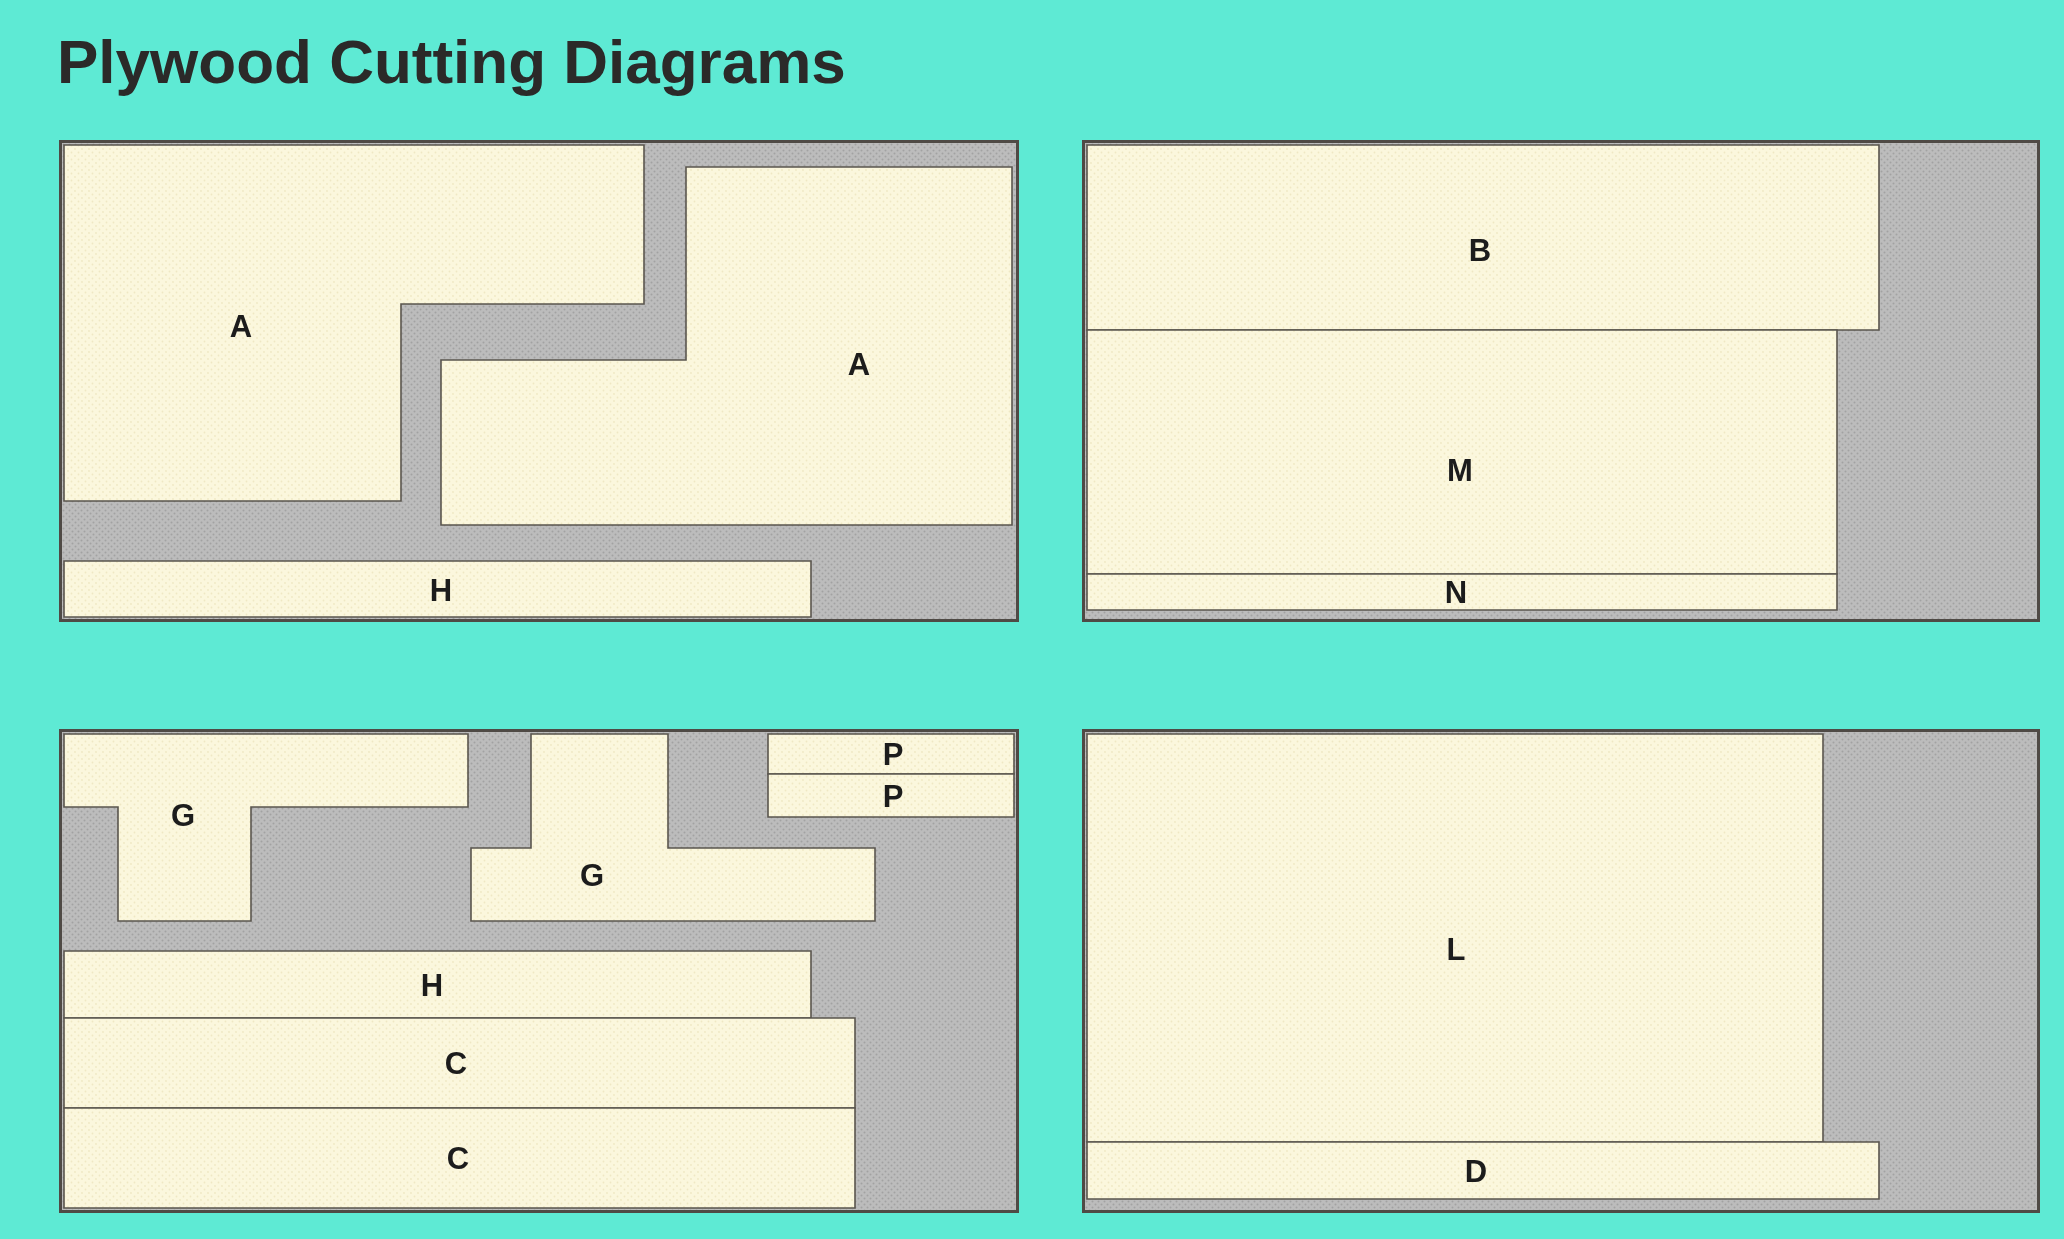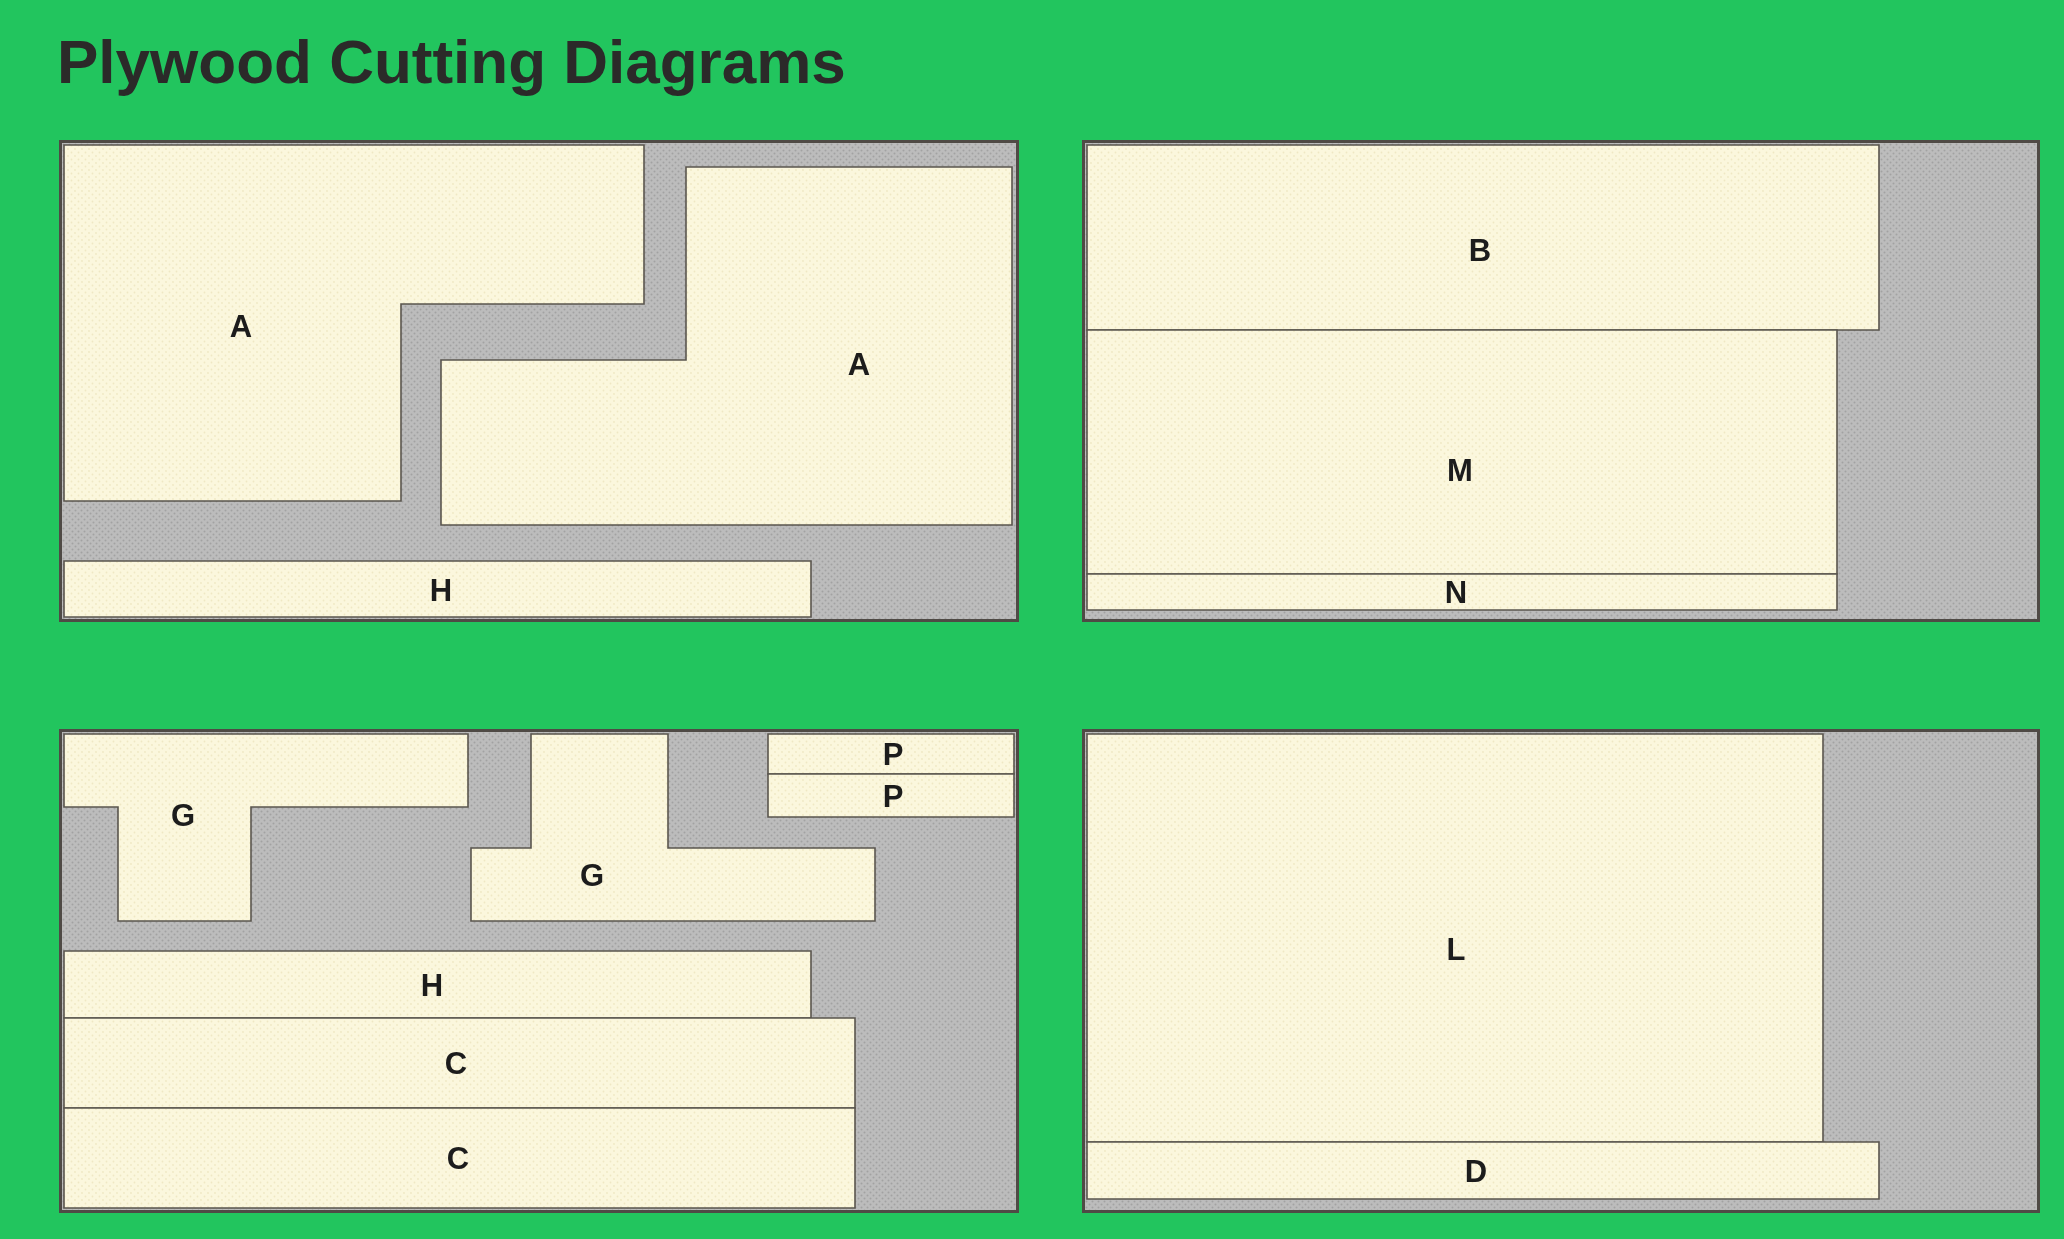--- a/index.html
+++ b/index.html
@@ -34,21 +34,21 @@
     font-family: "Liberation Sans", sans-serif;
     font-size: 31px;
     font-weight: bold;
     text-anchor: middle;
     dominant-baseline: central;
   }
 </style>
 </head>
 <body>
 
-<div id="canvas" style="background: #22c55e;">
+<div id="canvas" style="background: #5eead4;">
   <h1 id="page-title" style="color: rgb(43, 42, 41);">Plywood Cutting Diagrams</h1>
   <div id="sheets">
       <svg class="sheet" width="960" height="482" viewBox="0 0 960 482" style="left: 59px; top: 140px;">
         <defs>
           <pattern id="wood0" width="7" height="7" patternUnits="userSpaceOnUse">
             <rect width="7" height="7" fill="#FBF7DD"></rect>
             <circle cx="2" cy="2" r="0.9" fill="#EFE8C4"></circle>
             <circle cx="5.5" cy="5.5" r="0.9" fill="#EFE8C4"></circle>
           </pattern>
           <pattern id="waste0" width="6" height="6" patternUnits="userSpaceOnUse">

